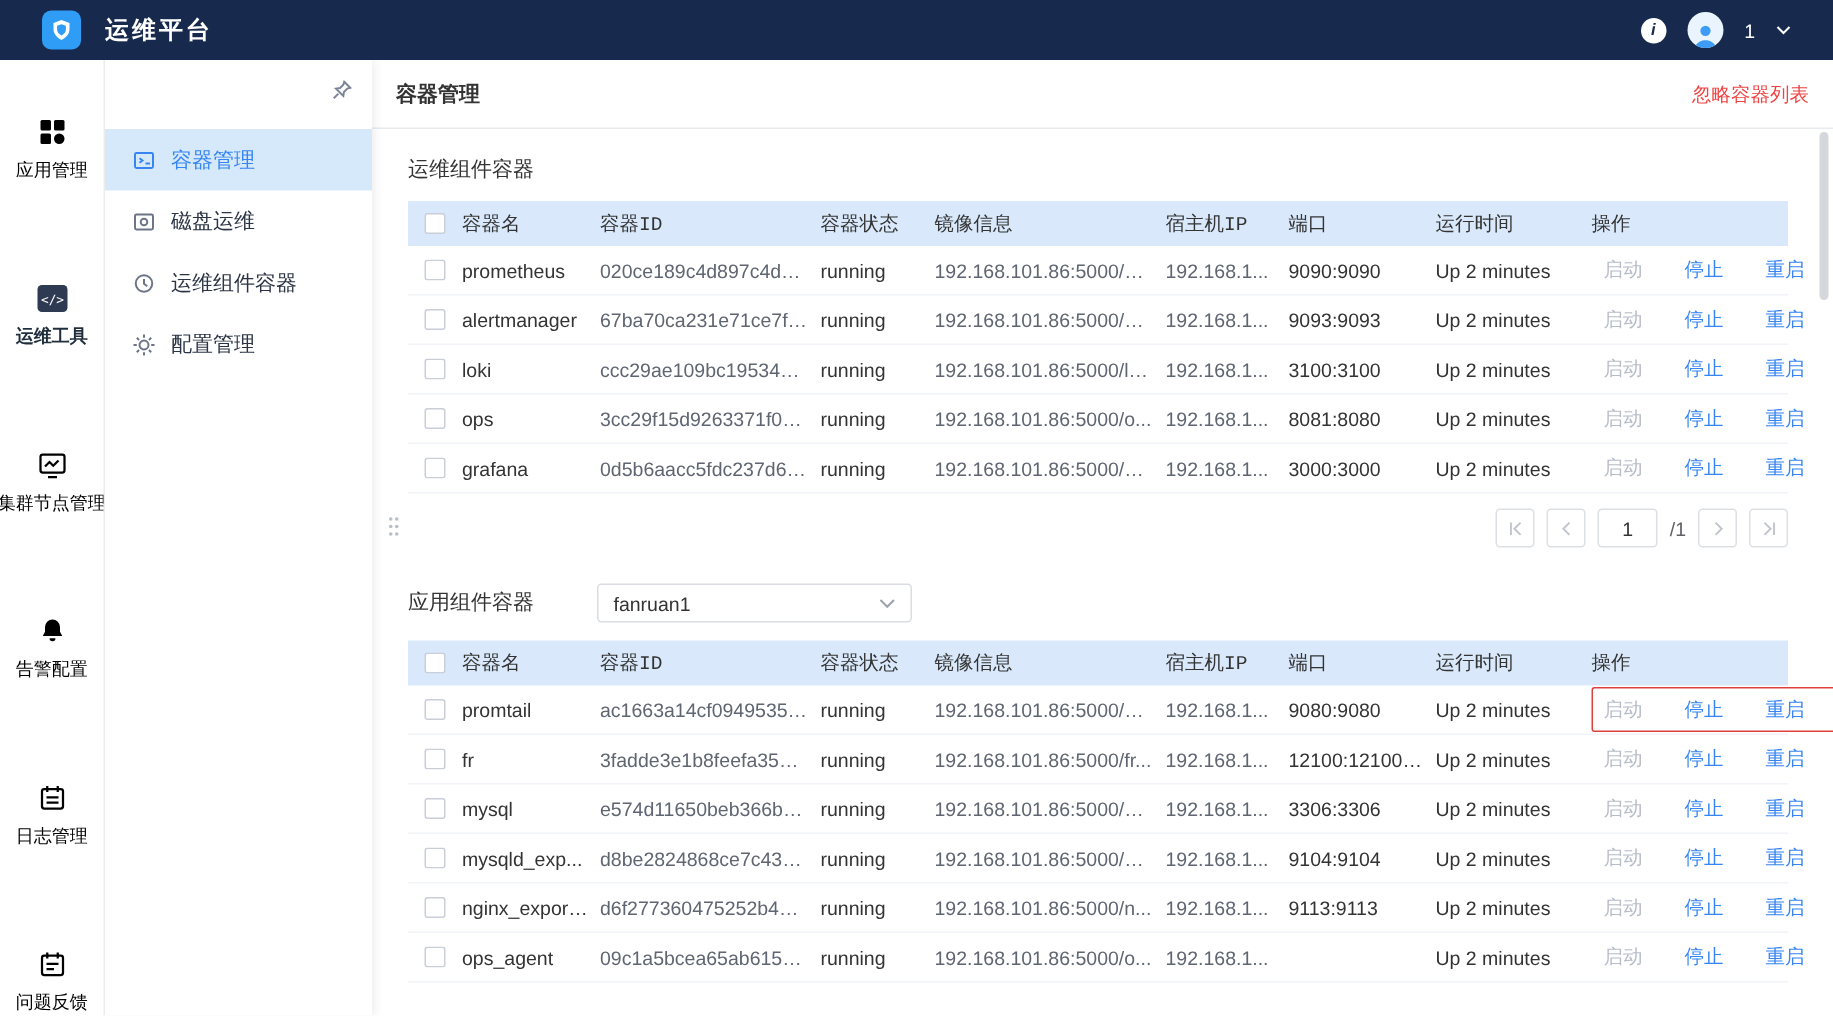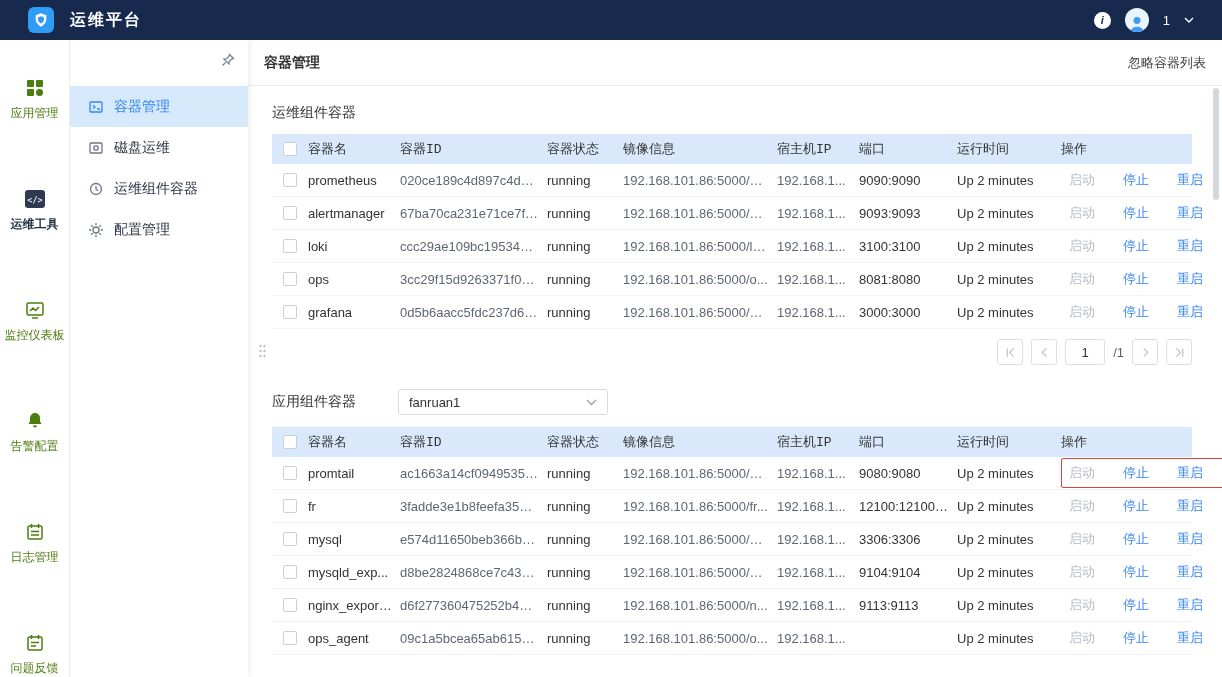--- a/index.html
+++ b/index.html
@@ -25,21 +25,21 @@
   .user-badge { color:#fff; font-size:13px; }
   .caret { display:flex; cursor:pointer; }
 
   
   .rail {
     position:absolute; top:40px; left:0; bottom:0; width:70px; background:#fff;
     border-right:1px solid #ececec; display:flex; flex-direction:column; align-items:center;
     padding-top:38px; z-index:20; overflow:hidden;
   }
   .rail-item { display:flex; flex-direction:column; align-items:center; gap:7px;
-    margin-bottom:67px; cursor:pointer; color:#4d7c0f; flex:none; }
+    margin-bottom:67px; cursor:pointer; color:#000000; flex:none; }
   .rail-item .rlabel { font-size:12px; white-space:nowrap; }
   .rail-item.active { color:#2e3a52; }
   .rail-item.active .rlabel { color:#1f2d3d; font-weight:600; }
 
   
   .sidebar {
     position:absolute; top:40px; left:70px; bottom:0; width:178px; background:#fff;
     box-shadow:2px 0 6px rgba(0,0,0,0.07); z-index:15;
   }
   .pin-btn { position:absolute; top:12px; right:12px; cursor:pointer; }
@@ -47,21 +47,21 @@
   .menu-item { height:41px; display:flex; align-items:center; gap:10px; padding-left:18px;
     font-size:14px; color:#2b3444; cursor:pointer; }
   .menu-item .micon { display:flex; color:#6b7486; }
   .menu-item.active { background:#d6e9fb; color:#3685f2; }
   .menu-item.active .micon { color:#3685f2; }
 
   
   .main { position:absolute; top:40px; left:248px; right:0; bottom:0; background:#fff; overflow:hidden; }
   .page-head { height:46px; border-bottom:1px solid #e7eaee; display:flex; align-items:center; padding:0 16px; }
   .page-title { font-size:14px; font-weight:bold; color:#333; }
-  .top-link { margin-left:auto; color:#404040; font-size:13px; cursor:pointer; text-decoration:none; }
+  .top-link { margin-left:auto; color:#ef4444; font-size:13px; cursor:pointer; text-decoration:none; }
   .content { padding:0 14px; position:relative; }
 
   .section-title { font-size:14px; color:#333; margin:18px 0 12px 10px; }
 
   .tbl { margin-left:10px; width:calc(100% - 26px); }
   .trow { display:grid; grid-template-columns:36px 92px 147px 76px 154px 82px 98px 104px minmax(0,1fr);
     align-items:center; height:33px; border-bottom:1px solid #f0f3f7; font-size:13px; }
   .trow.thead { background:#d9e9fb; height:30px; border-bottom:none; color:#333;font-family:Liberation Mono, monospace; }
   .cell { overflow:hidden; text-overflow:ellipsis; white-space:nowrap; padding-right:8px; }
   .cell.dim { color:#5f6672; }
@@ -147,21 +147,21 @@
     <span class="rlabel">运维工具</span>
   </div>
   <div class="rail-item">
     <span style="display:flex;">
       <svg width="20" height="20" viewBox="0 0 20 20" fill="none" stroke="currentColor" stroke-width="1.5">
           <rect x="2" y="3" width="16" height="12" rx="1.5"></rect>
           <path d="M5 11l3-3 2.5 2.5L14 7"></path>
           <path d="M7 18h6"></path>
         </svg>
     </span>
-    <span class="rlabel">监控仪表板</span>
+    <span class="rlabel">集群节点管理</span>
   </div>
   <div class="rail-item">
     <span style="display:flex;">
       <svg width="20" height="20" viewBox="0 0 20 20" fill="currentColor">
           <path d="M10 2a5 5 0 00-5 5v3.2L3.5 13h13L15 10.2V7a5 5 0 00-5-5z"></path>
           <path d="M8 14.5a2 2 0 004 0z"></path>
         </svg>
     </span>
     <span class="rlabel">告警配置</span>
   </div>

